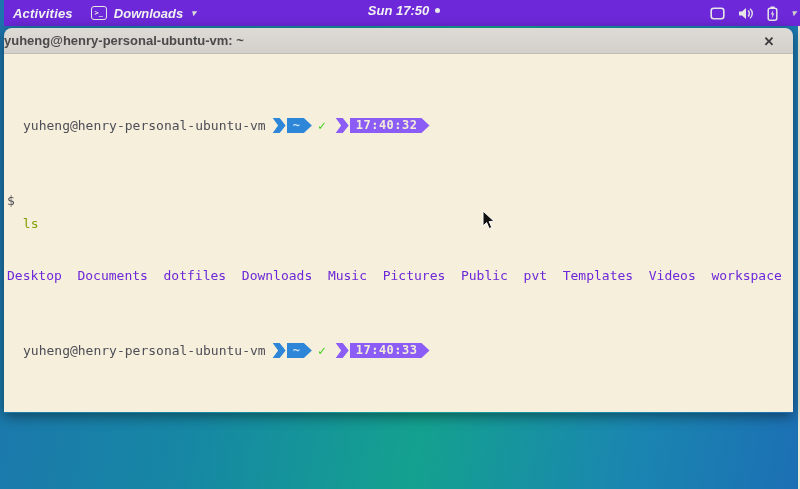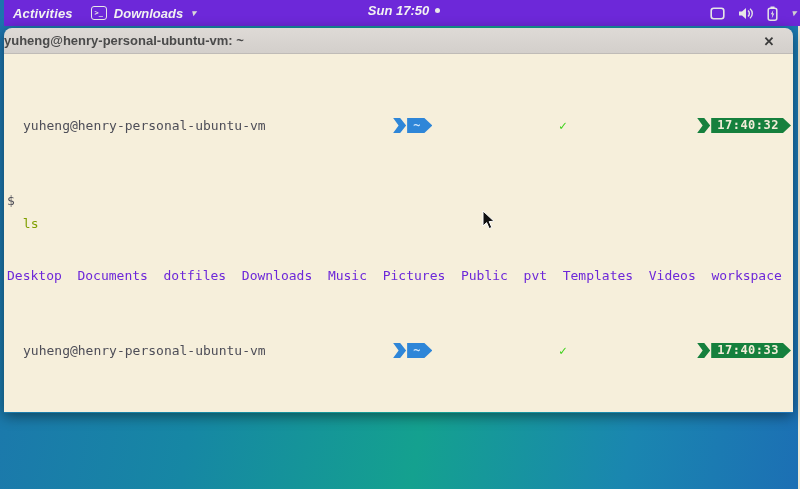--- a/index.html
+++ b/index.html
@@ -62,37 +62,37 @@
   }
 
   .screen {
     height: 358px; background: #f6efdb; overflow: hidden;
     padding: 4px 2px 0 3px;
     font-family: "DejaVu Sans Mono", monospace;
     font-size: 13px; line-height: 15px; color: #4b4b55;
     white-space: pre; cursor: text;
   }
   .trow { height: 15px; display: flex; align-items: center; }
-  .indent2 { padding-left: 16px; justify-content: space-between; }
+  .indent2 { padding-left: 16px; }
   .hosttext { color: #4e4e58; }
 
   
   .pl { display: flex; align-items: center; height: 15px; margin-left: 7px; }
   .pl-lead {
     width: 13px; height: 15px; margin-right: 1px;
     clip-path: polygon(0 0, 54% 0, 100% 50%, 54% 100%, 0 100%, 42% 50%);
   }
   .pl-body {
     height: 15px; display: flex; align-items: center;
     padding: 0 12px 0 6px; font-size: 12px; font-weight: bold;
     clip-path: polygon(0 0, calc(100% - 8px) 0, 100% 50%, calc(100% - 8px) 100%, 0 100%);
   }
   .seg-blue  { background: #2e86d8; }
   .seg-blue .pl-txt, .txt-blueseg { color: #cfe6fb; }
-  .seg-dark  { background: #15803d; }
+  .seg-dark  { background: #8b5cf6; }
   .seg-dark .pl-txt, .txt-darkseg { color: #f2ecd8; letter-spacing: 0.5px; }
   .check { color: #3fd11c; font-weight: bold; font-size: 13px; margin: 0 3px 0 6px; }
 
   .dollar { color: #4e4e58; }
   .cmd { color: #7f9f00; margin-left: 8px; margin-top: 45px; }
   .dirs { color: #6d28d9; }
 
   
   .edge-strip {
     position: absolute; right: 0; top: 26px; width: 2px; height: 463px;

